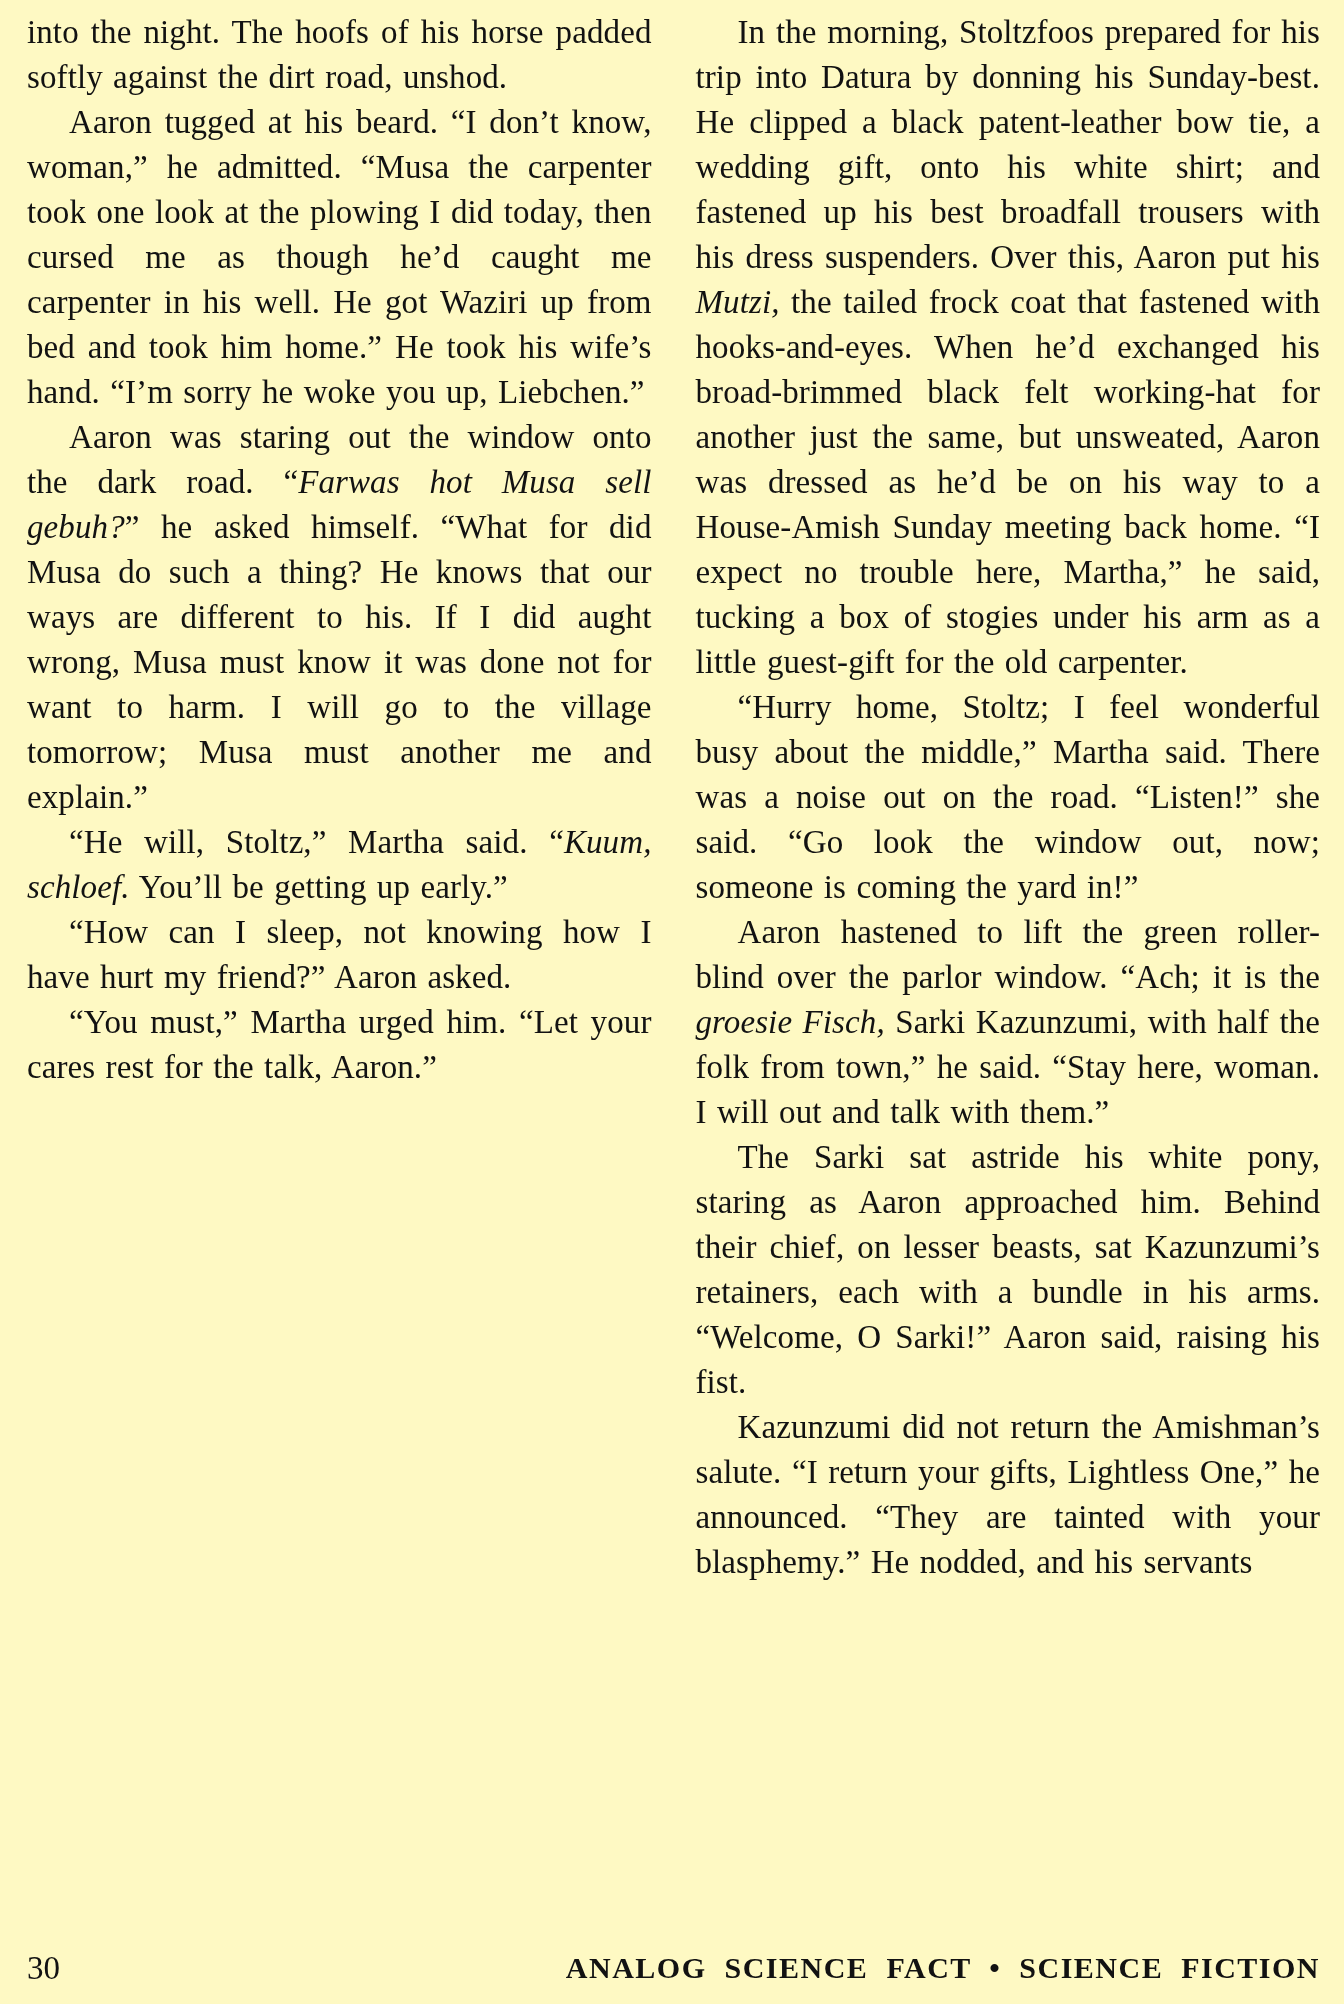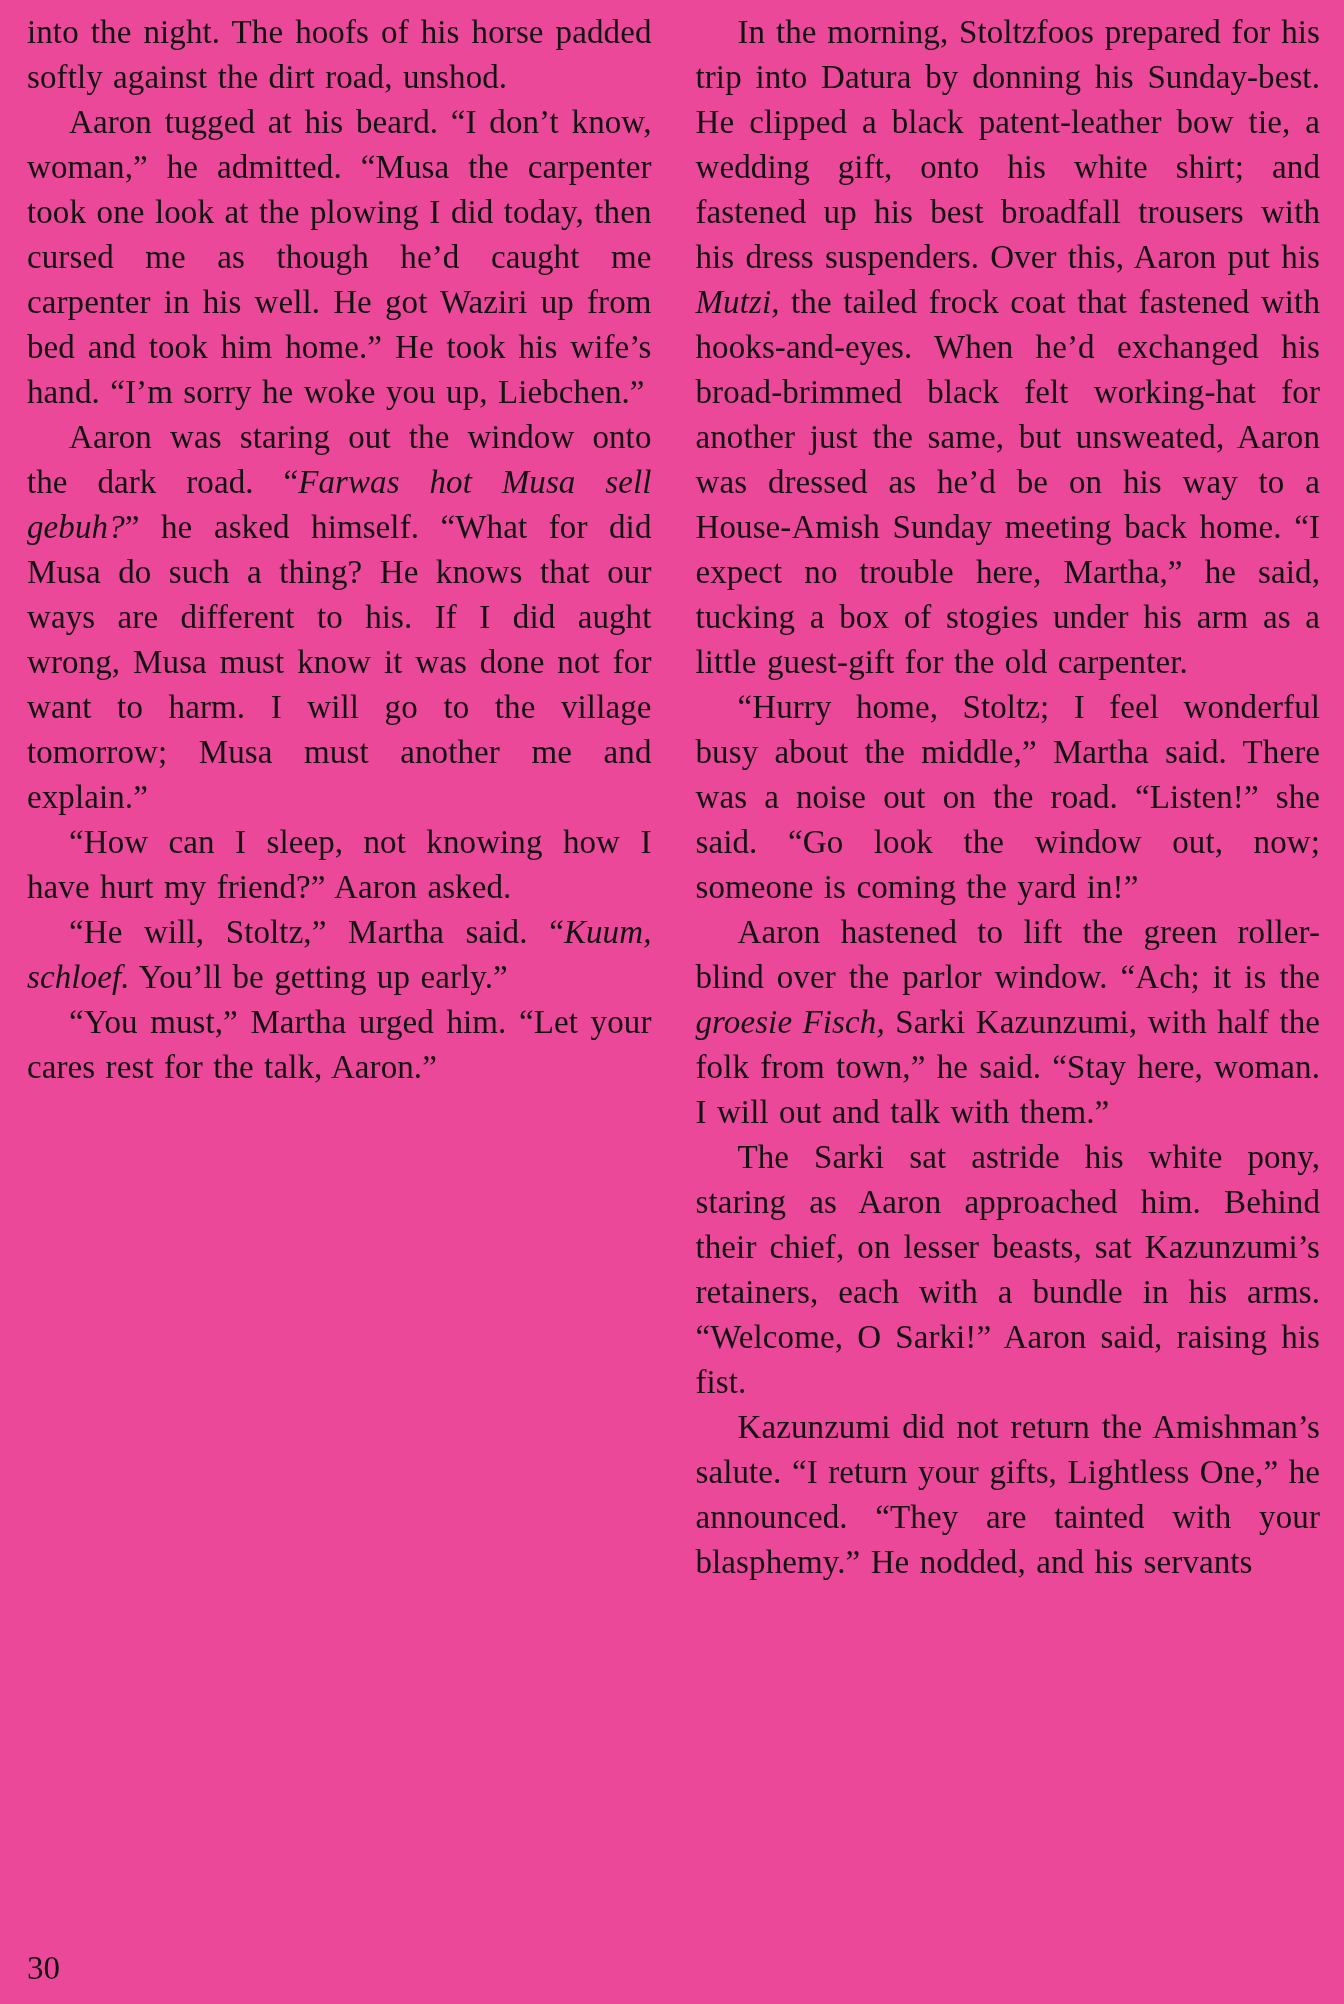--- a/index.html
+++ b/index.html
@@ -60,34 +60,35 @@
     font-size: 30px;
     line-height: 36px;
     font-weight: bold;
     letter-spacing: 1.5px;
     word-spacing: 9px;
   }
 </style>
 </head>
 <body>
 
-<div class="page" style="background: #ec4899; color: rgb(18, 18, 18);">
+<div class="page" style="background: #fef9c3; color: rgb(18, 18, 18);">
   <div class="columns">
     <div class="column">
         <p class="no-indent"><span>into the night. The hoofs of his horse padded softly against the dirt road, unshod.</span></p>
         <p><span>Aaron tugged at his beard. “I don’t know, woman,” he admitted. “Musa the carpenter took one look at the plowing I did today, then cursed me as though he’d caught me carpenter in his well. He got Waziri up from bed and took him home.” He took his wife’s hand. “I’m sorry he woke you up, Liebchen.”</span></p>
         <p><span>Aaron was staring out the window onto the dark road. “</span><span class="ital">Farwas hot Musa sell gebuh?</span><span>” he asked himself. “What for did Musa do such a thing? He knows that our ways are different to his. If I did aught wrong, Musa must know it was done not for want to harm. I will go to the village tomorrow; Musa must another me and explain.”</span></p>
+        <p><span>“He will, Stoltz,” Martha said. “</span><span class="ital">Kuum, schloef.</span><span> You’ll be getting up early.”</span></p>
         <p><span>“How can I sleep, not knowing how I have hurt my friend?” Aaron asked.</span></p>
-        <p><span>“He will, Stoltz,” Martha said. “</span><span class="ital">Kuum, schloef.</span><span> You’ll be getting up early.”</span></p>
         <p><span>“You must,” Martha urged him. “Let your cares rest for the talk, Aaron.”</span></p>
       </div>
     <div class="column">
         <p><span>In the morning, Stoltzfoos prepared for his trip into Datura by donning his Sunday-best. He clipped a black patent-leather bow tie, a wedding gift, onto his white shirt; and fastened up his best broadfall trousers with his dress suspenders. Over this, Aaron put his </span><span class="ital">Mutzi,</span><span> the tailed frock coat that fastened with hooks-and-eyes. When he’d exchanged his broad-brimmed black felt working-hat for another just the same, but unsweated, Aaron was dressed as he’d be on his way to a House-Amish Sunday meeting back home. “I expect no trouble here, Martha,” he said, tucking a box of stogies under his arm as a little guest-gift for the old carpenter.</span></p>
         <p><span>“Hurry home, Stoltz; I feel wonderful busy about the middle,” Martha said. There was a noise out on the road. “Listen!” she said. “Go look the window out, now; someone is coming the yard in!”</span></p>
         <p><span>Aaron hastened to lift the green roller-blind over the parlor window. “Ach; it is the </span><span class="ital">groesie Fisch,</span><span> Sarki Kazunzumi, with half the folk from town,” he said. “Stay here, woman. I will out and talk with them.”</span></p>
         <p><span>The Sarki sat astride his white pony, staring as Aaron approached him. Behind their chief, on lesser beasts, sat Kazunzumi’s retainers, each with a bundle in his arms. “Welcome, O Sarki!” Aaron said, raising his fist.</span></p>
         <p><span>Kazunzumi did not return the Amishman’s salute. “I return your gifts, Lightless One,” he announced. “They are tainted with your blasphemy.” He nodded, and his servants</span></p>
       </div>
   </div>
   <div class="footer">
     <span class="page-number">30</span>
+    <span class="magazine-title">ANALOG SCIENCE FACT • SCIENCE FICTION</span>
   </div>
 </div>
 
 </body></html>

